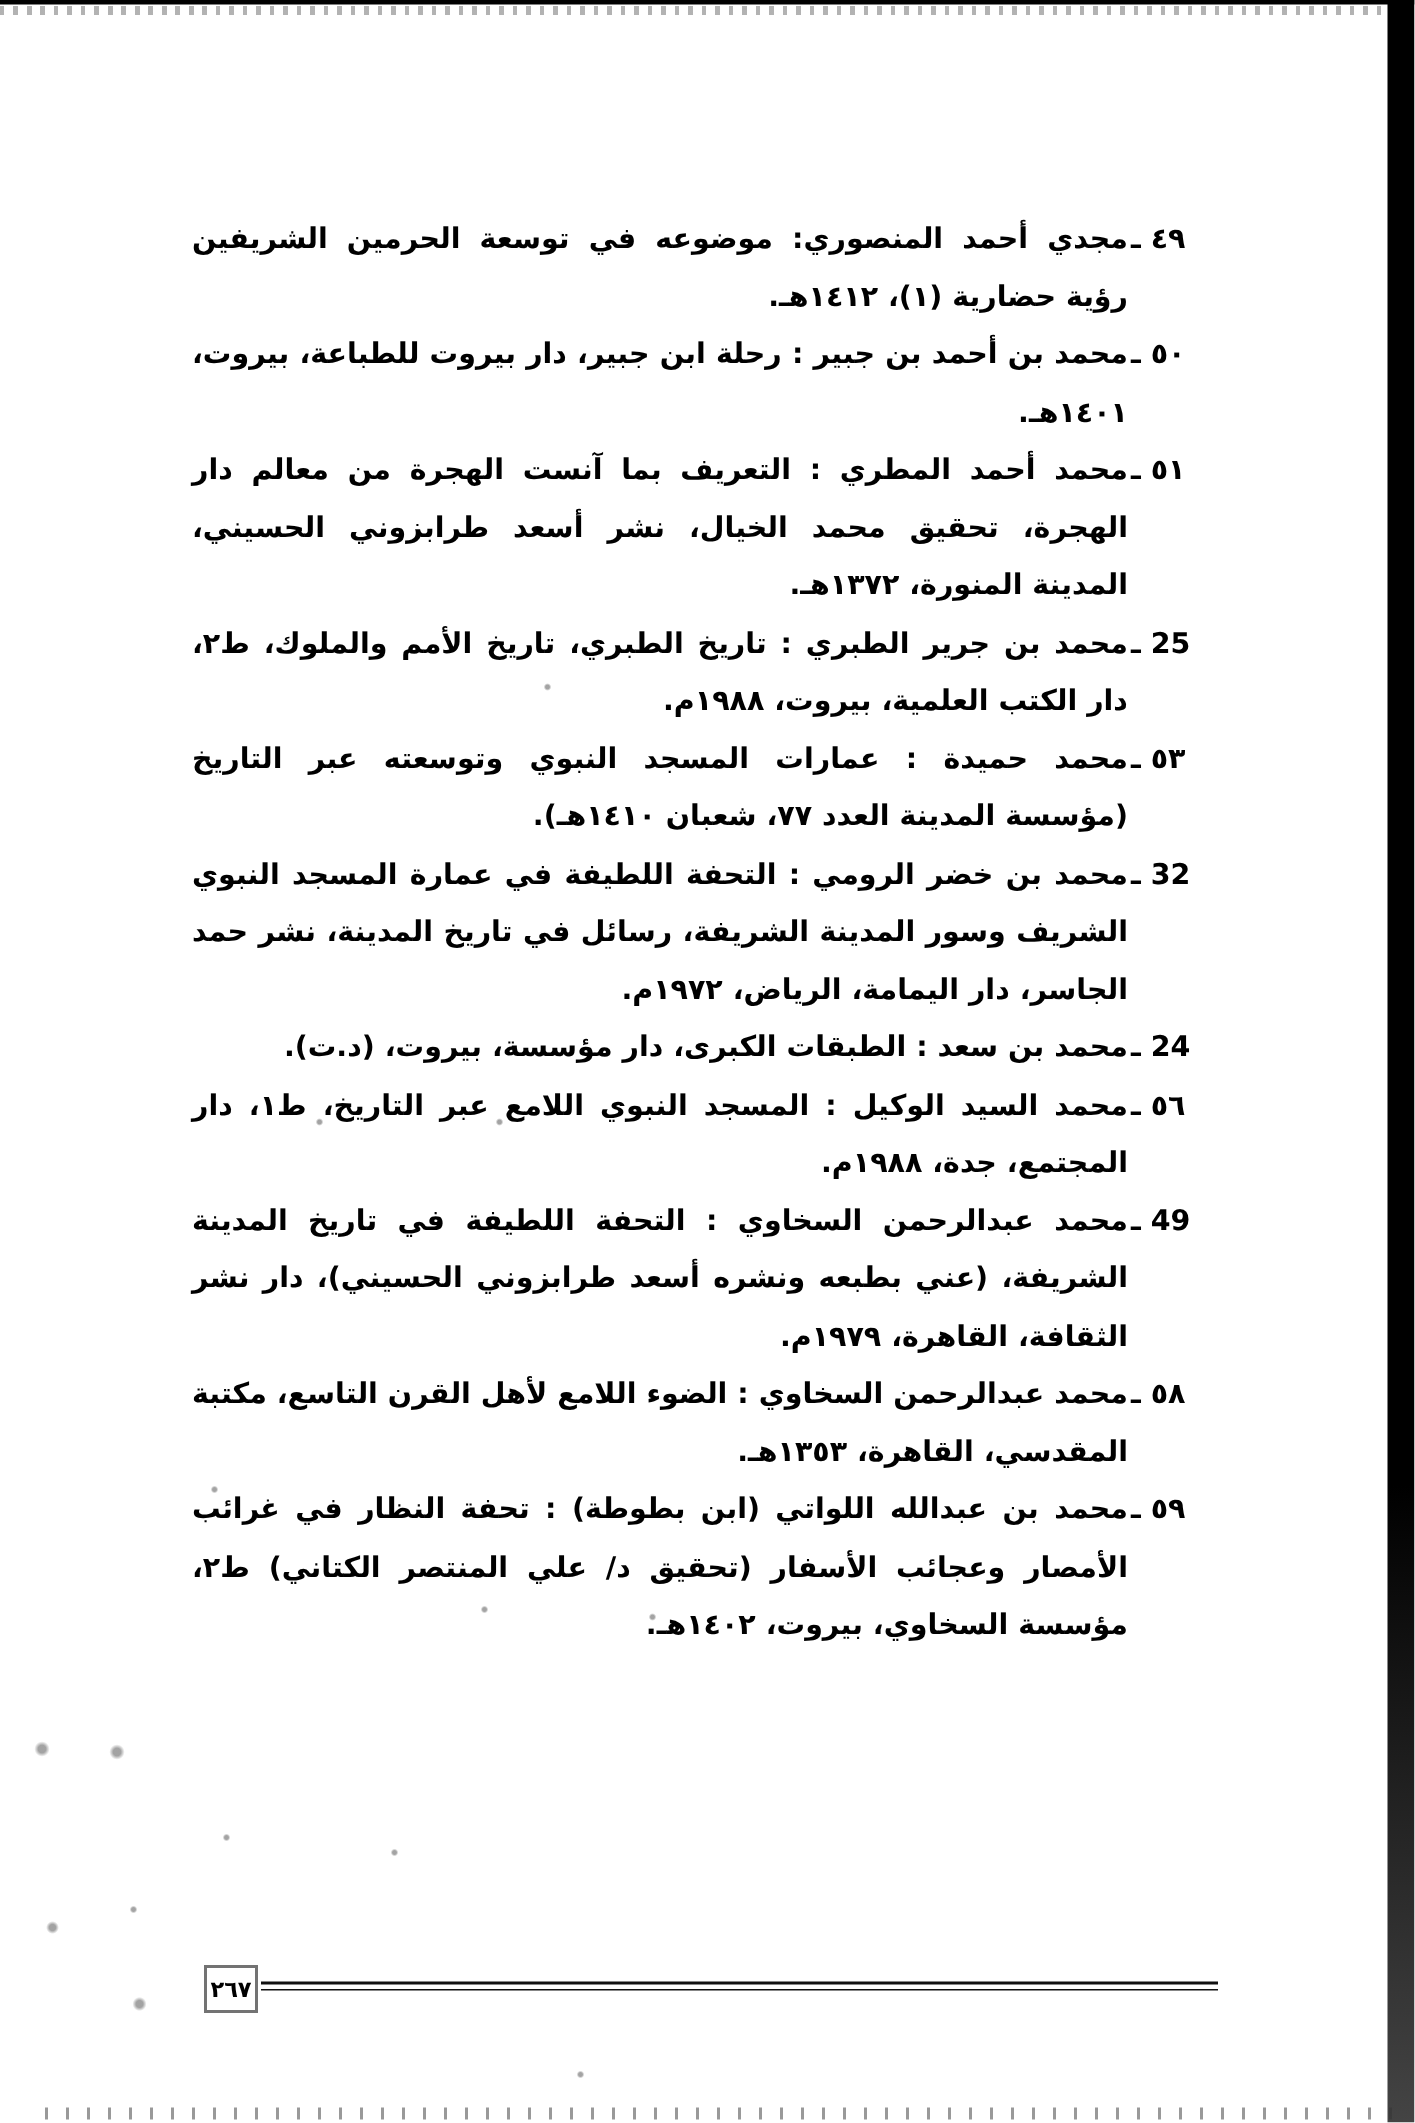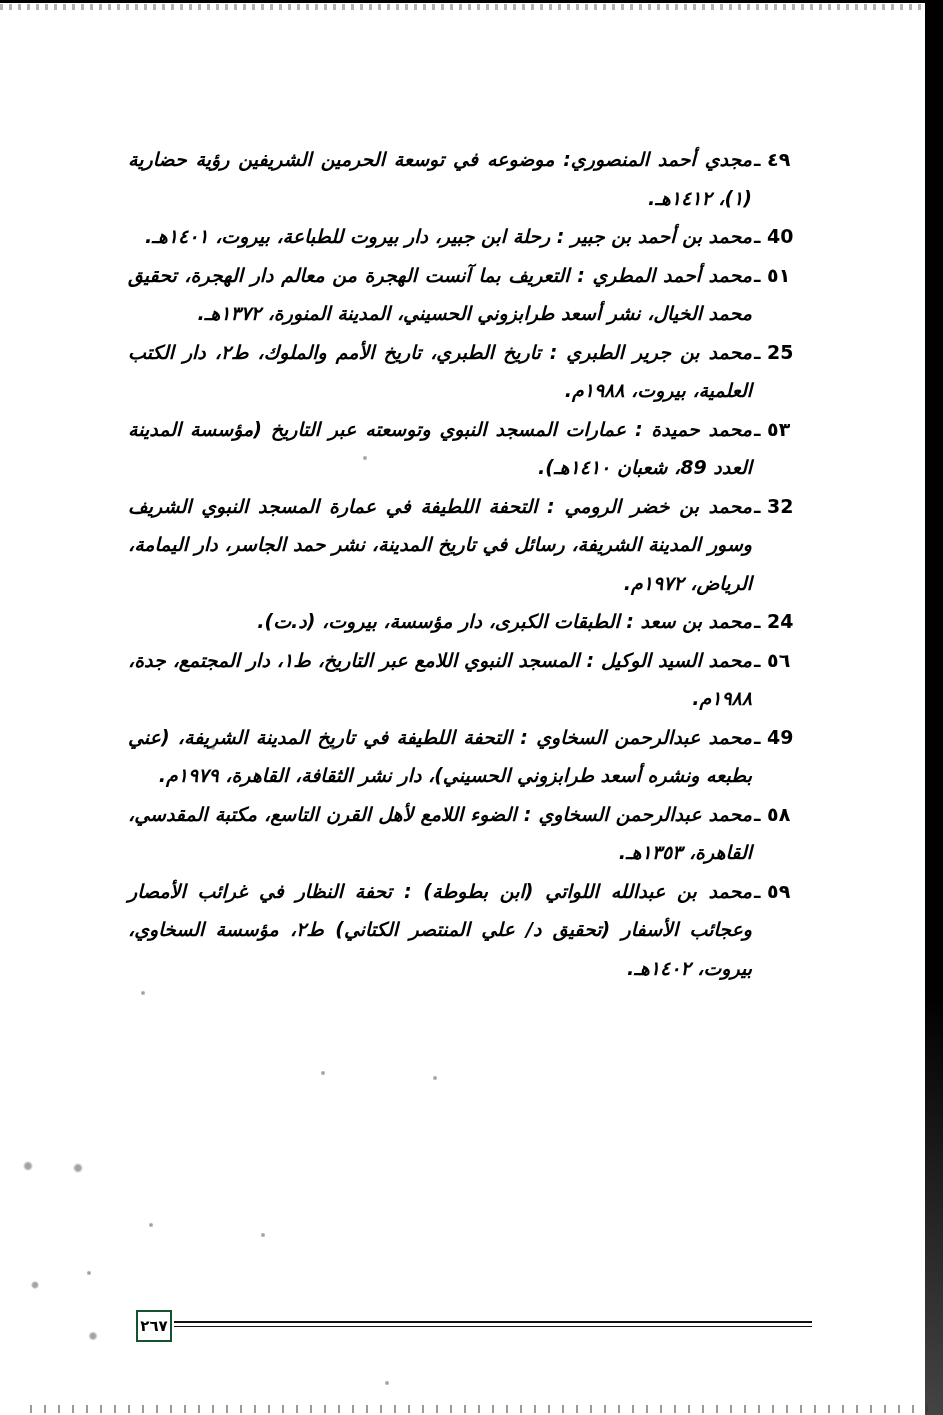--- a/index.html
+++ b/index.html
@@ -68,34 +68,33 @@
     .entry-num {
       position: absolute;
       right: 0;
       top: 0;
       width: 54px;
       text-align: left;
       white-space: nowrap;
     }
     .entry-text {
       display: block;
-      font-style: italic;
     }
     .footer {
       position: absolute;
       top: 1310px;
       left: 136px;
       width: 676px;
       height: 32px;
     }
     .page-box {
       position: absolute;
       left: 0; top: 0;
       width: 32px; height: 28px;
-      border: 2px solid #14532d;
+      border: 2px solid #737373;
       font-weight: bold;
       font-size: 15px;
       line-height: 28px;
       text-align: center;
       direction: rtl;
     }
     .rule {
       position: absolute;
       left: 38px;
       right: 0;
@@ -121,34 +120,34 @@
 
 <div class="right-edge"></div>
 
 <main class="text-block">
 
   <div class="entry">
     <span class="entry-num">٤٩ ـ</span>
     <span class="entry-text">مجدي أحمد المنصوري: موضوعه في توسعة الحرمين الشريفين رؤية حضارية (١)، ١٤١٢هـ.</span>
   </div>
   <div class="entry">
-    <span class="entry-num">40 ـ</span>
+    <span class="entry-num">٥٠ ـ</span>
     <span class="entry-text">محمد بن أحمد بن جبير : رحلة ابن جبير، دار بيروت للطباعة، بيروت، ١٤٠١هـ.</span>
   </div>
   <div class="entry">
     <span class="entry-num">٥١ ـ</span>
     <span class="entry-text">محمد أحمد المطري : التعريف بما آنست الهجرة من معالم دار الهجرة، تحقيق محمد الخيال، نشر أسعد طرابزوني الحسيني، المدينة المنورة، ١٣٧٢هـ.</span>
   </div>
   <div class="entry">
     <span class="entry-num">25 ـ</span>
     <span class="entry-text">محمد بن جرير الطبري : تاريخ الطبري، تاريخ الأمم والملوك، ط٢، دار الكتب العلمية، بيروت، ١٩٨٨م.</span>
   </div>
   <div class="entry">
     <span class="entry-num">٥٣ ـ</span>
-    <span class="entry-text">محمد حميدة : عمارات المسجد النبوي وتوسعته عبر التاريخ (مؤسسة المدينة العدد 89، شعبان ١٤١٠هـ).</span>
+    <span class="entry-text">محمد حميدة : عمارات المسجد النبوي وتوسعته عبر التاريخ (مؤسسة المدينة العدد ٧٧، شعبان ١٤١٠هـ).</span>
   </div>
   <div class="entry">
     <span class="entry-num">32 ـ</span>
     <span class="entry-text">محمد بن خضر الرومي : التحفة اللطيفة في عمارة المسجد النبوي الشريف وسور المدينة الشريفة، رسائل في تاريخ المدينة، نشر حمد الجاسر، دار اليمامة، الرياض، ١٩٧٢م.</span>
   </div>
   <div class="entry">
     <span class="entry-num">24 ـ</span>
     <span class="entry-text">محمد بن سعد : الطبقات الكبرى، دار مؤسسة، بيروت، (د.ت).</span>
   </div>
   <div class="entry">

